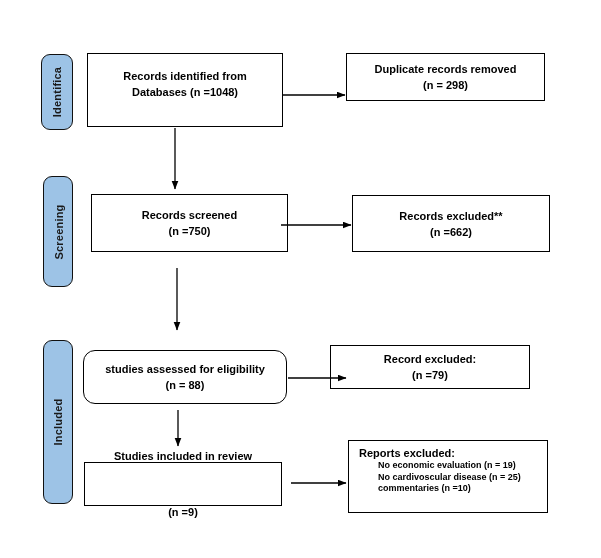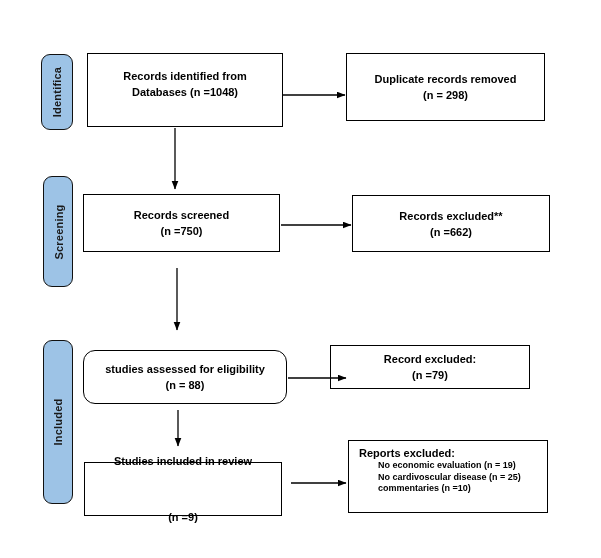--- a/index.html
+++ b/index.html
@@ -45,26 +45,26 @@
     flex-direction: column;
     align-items: center;
     justify-content: center;
     text-align: center;
     font-size: 11px;
     color: #000000;
     line-height: 16px;
     font-weight: bold;
   }
   .box-identified { left: 87px; top: 53px; width: 196px; height: 74px; padding-bottom: 12px; }
-  .box-duplicates { left: 346px; top: 53px; width: 199px; height: 68px; }
+  .box-duplicates { left: 346px; top: 53px; width: 199px; height: 48px; }
   .box-screened  { left: 83px; top: 194px; width: 197px; height: 58px; }
   .box-excluded-screening { left: 352px; top: 195px; width: 198px; height: 57px; }
   .box-assessed  { left: 83px; top: 350px; width: 204px; height: 54px; }
   .box-excluded-eligibility { left: 330px; top: 345px; width: 200px; height: 44px; }
-  .box-included  { left: 84px; top: 462px; width: 198px; height: 54px; gap: 40px; }
+  .box-included  { left: 84px; top: 462px; width: 198px; height: 44px; gap: 40px; }
   .box-reports {
     left: 348px; top: 440px; width: 200px; height: 73px;
     align-items: flex-start;
     justify-content: flex-start;
     text-align: right;
     padding: 5px 4px 0 10px;
   }
   .reports-title { font-size: 11px; line-height: 14px; }
   .reason { font-size: 9px; line-height: 11.5px; padding-left: 19px; }
   .arrows {
@@ -87,21 +87,21 @@
   </div>
   <div class="stage" style="left: 43px; top: 340px; width: 30px; height: 164px; background-color: rgb(157, 195, 230); border-color: rgb(17, 17, 17);">
     <span class="stage-text">Included</span>
   </div>
 
   <div class="box box-identified" style="border-color: rgb(0, 0, 0);">
     <div>Records identified from</div>
     <div>Databases (n =1048)</div>
   </div>
 
-  <div class="box box-screened" style="border-color: rgb(0, 0, 0);">
+  <div class="box box-screened" style="border-color: rgb(0, 0, 0); margin-left: 8px;">
     <div>Records screened</div>
     <div>(n =750)</div>
   </div>
 
   <div class="box box-assessed" style="border-color: rgb(0, 0, 0); border-radius: 12px;">
     <div>studies assessed for eligibility</div>
     <div>(n = 88)</div>
   </div>
 
   <div class="box box-included" style="border-color: rgb(0, 0, 0);">

